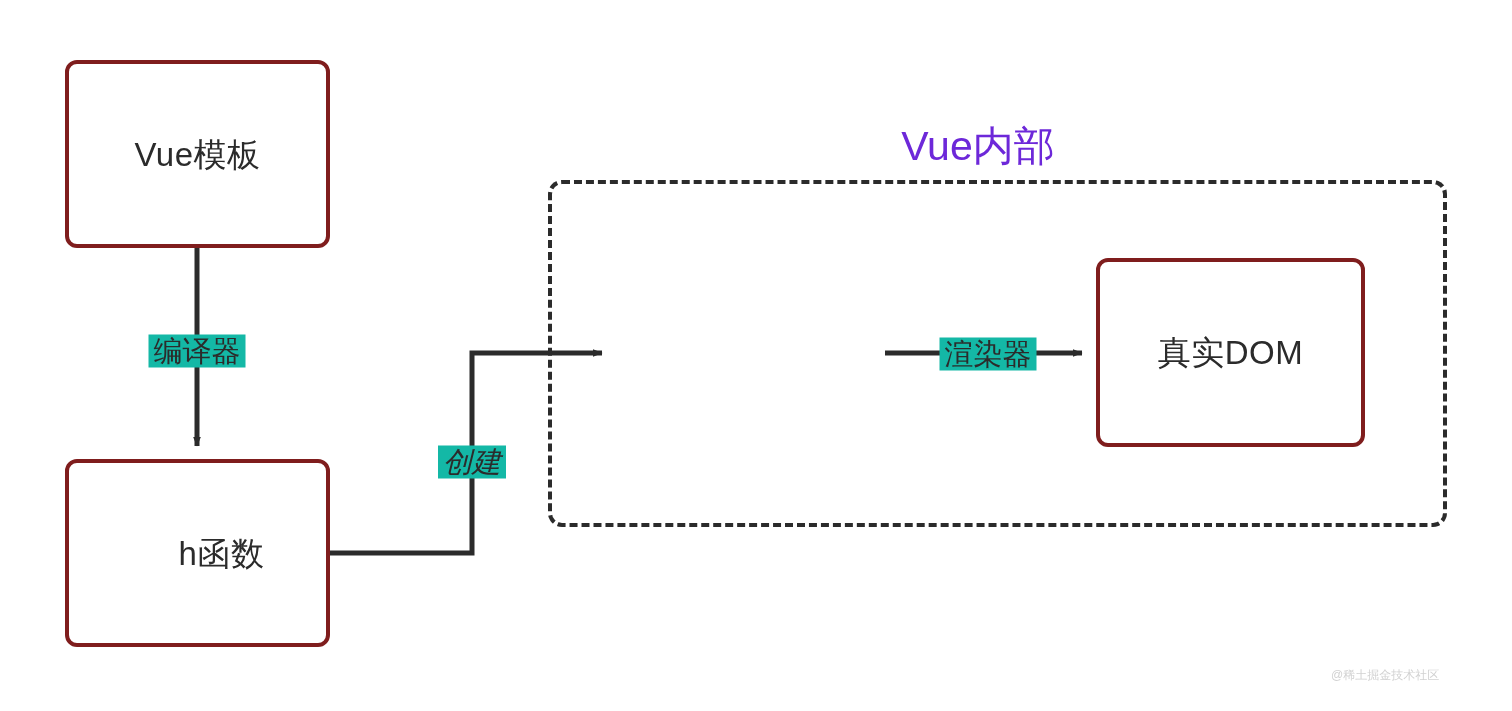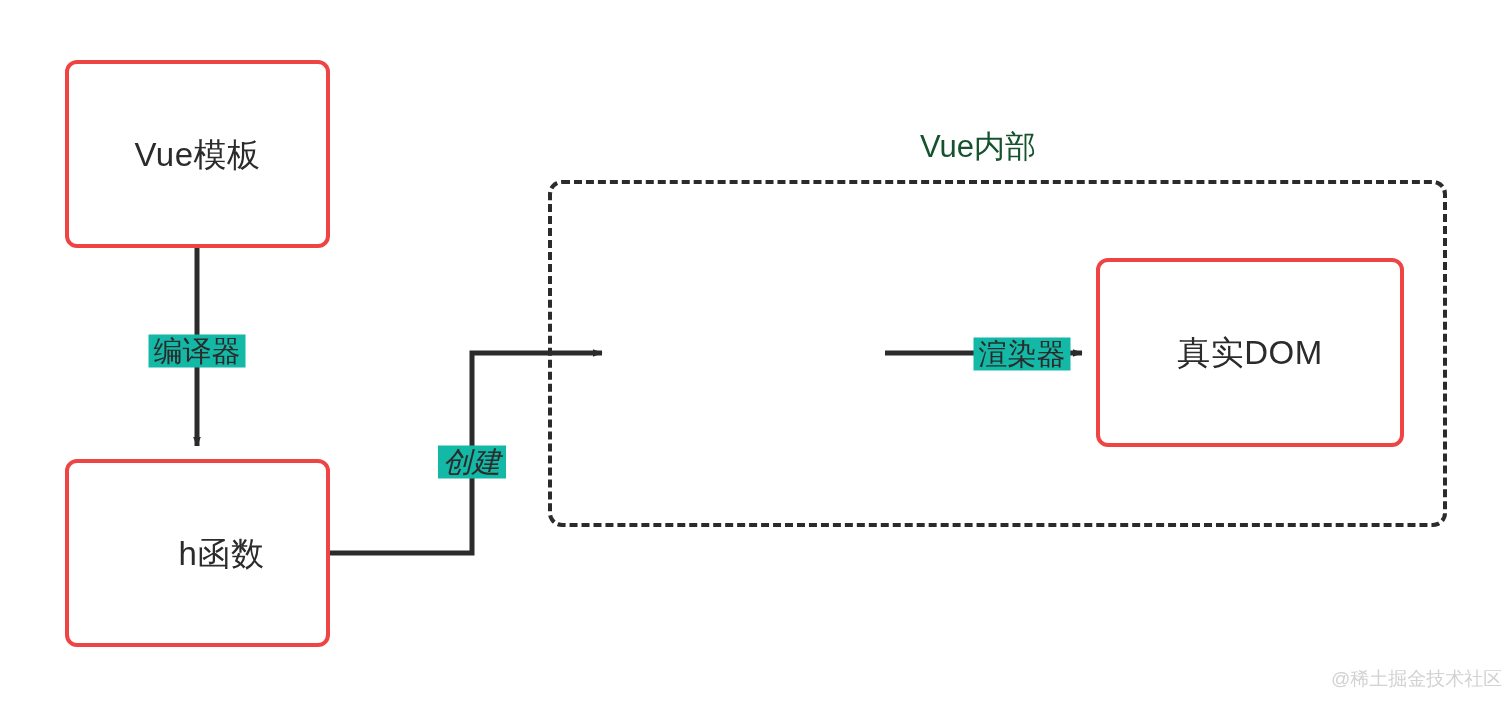--- a/index.html
+++ b/index.html
@@ -20,21 +20,21 @@
   #diagram-svg {
     position: absolute;
     left: 0;
     top: 0;
     width: 1512px;
     height: 711px;
   }
   .node-box {
     position: absolute;
     box-sizing: border-box;
-    border: 4px solid #ef4444;
+    border: 4px solid #7f1d1d;
     border-radius: 12px;
     background: #ffffff;
     display: flex;
     align-items: center;
     justify-content: center;
   }
   .node-label {
     font-size: 33px;
     color: #2b2b2b;
     letter-spacing: 0.5px;
@@ -46,36 +46,36 @@
     font-size: 29px;
     color: #2b2b2b;
     background: #14b8a6;
     white-space: nowrap;
     line-height: 1;
     padding: 2px 5px;
     transform: translate(-50%, -50%);
   }
   .group-title {
     position: absolute;
-    font-size: 31px;
-    color: #14532d;
+    font-size: 41px;
+    color: #6d28d9;
     white-space: nowrap;
     line-height: 1;
     transform: translate(-50%, -50%);
   }
   .dashed-group {
     position: absolute;
     box-sizing: border-box;
     border: 4px dashed #2b2b2b;
     border-radius: 14px;
     background: transparent;
   }
   .watermark {
     position: absolute;
-    font-size: 19px;
+    font-size: 12px;
     color: #d2d2d2;
     white-space: nowrap;
     line-height: 1;
   }
 </style>
 </head>
 <body>
 
 <div id="canvas">
 
@@ -104,25 +104,25 @@
 
   <div class="node-box" style="left:65px; top:60px; width:265px; height:188px;">
     <span class="node-label">Vue模板</span>
   </div>
 
   <div class="node-box" style="left:65px; top:459px; width:265px; height:188px;padding-left:48px;">
     <span class="node-label">h函数</span>
   </div>
 
 
-  <div class="node-box" style="left:1096px; top:258px; width:308px; height:189px;">
+  <div class="node-box" style="left:1096px; top:258px; width:269px; height:189px;">
     <span class="node-label">真实DOM</span>
   </div>
 
   <div class="edge-label" style="left:197px; top:351px;">编译器</div>
 
   <div class="edge-label" style="left:472px; top:462px;font-style:italic;">创建</div>
 
-  <div class="edge-label" style="left:988px; top:354px;margin-left:34px;">渲染器</div>
+  <div class="edge-label" style="left:988px; top:354px;">渲染器</div>
 
   <div class="watermark" style="left:1331px; top:669px;">@稀土掘金技术社区</div>
 
 </div>
 
 </body></html>

